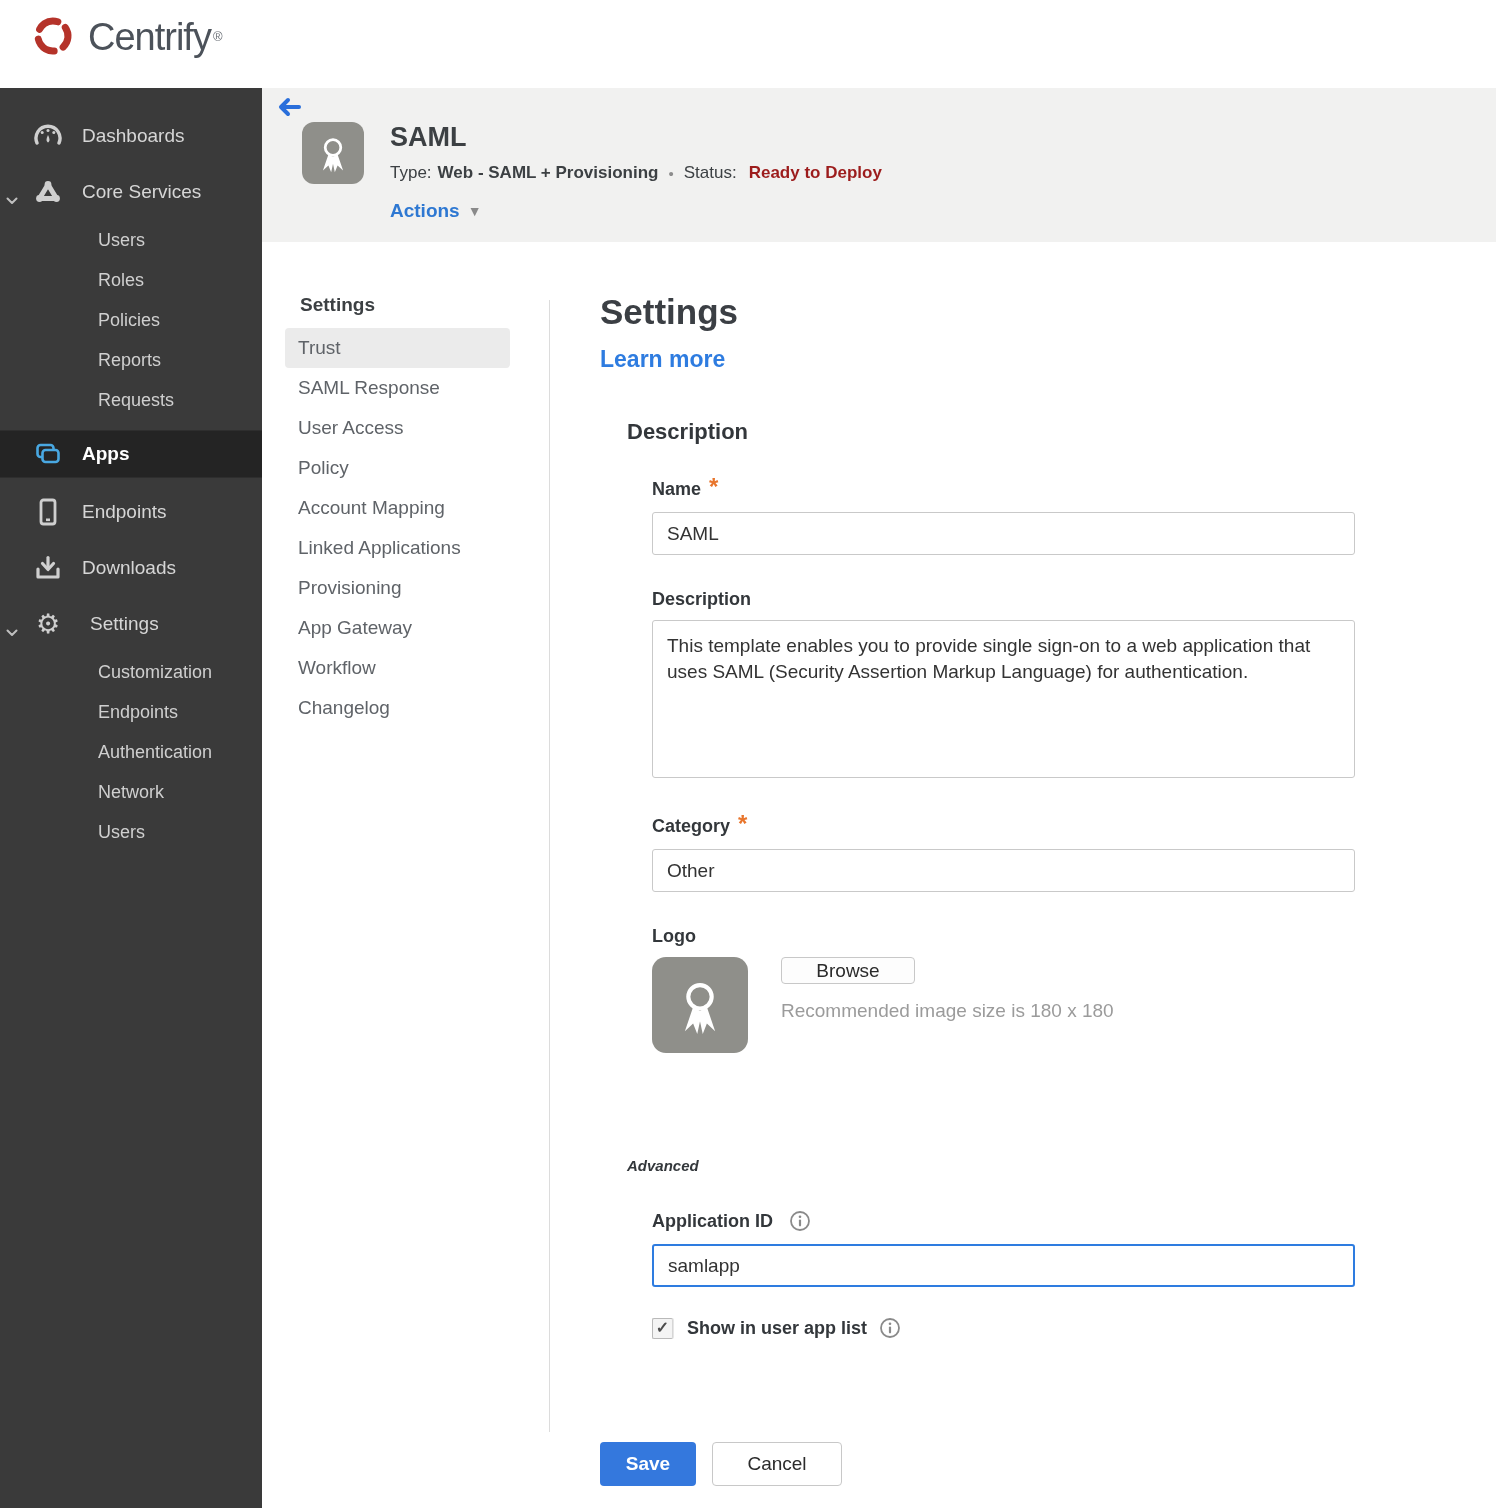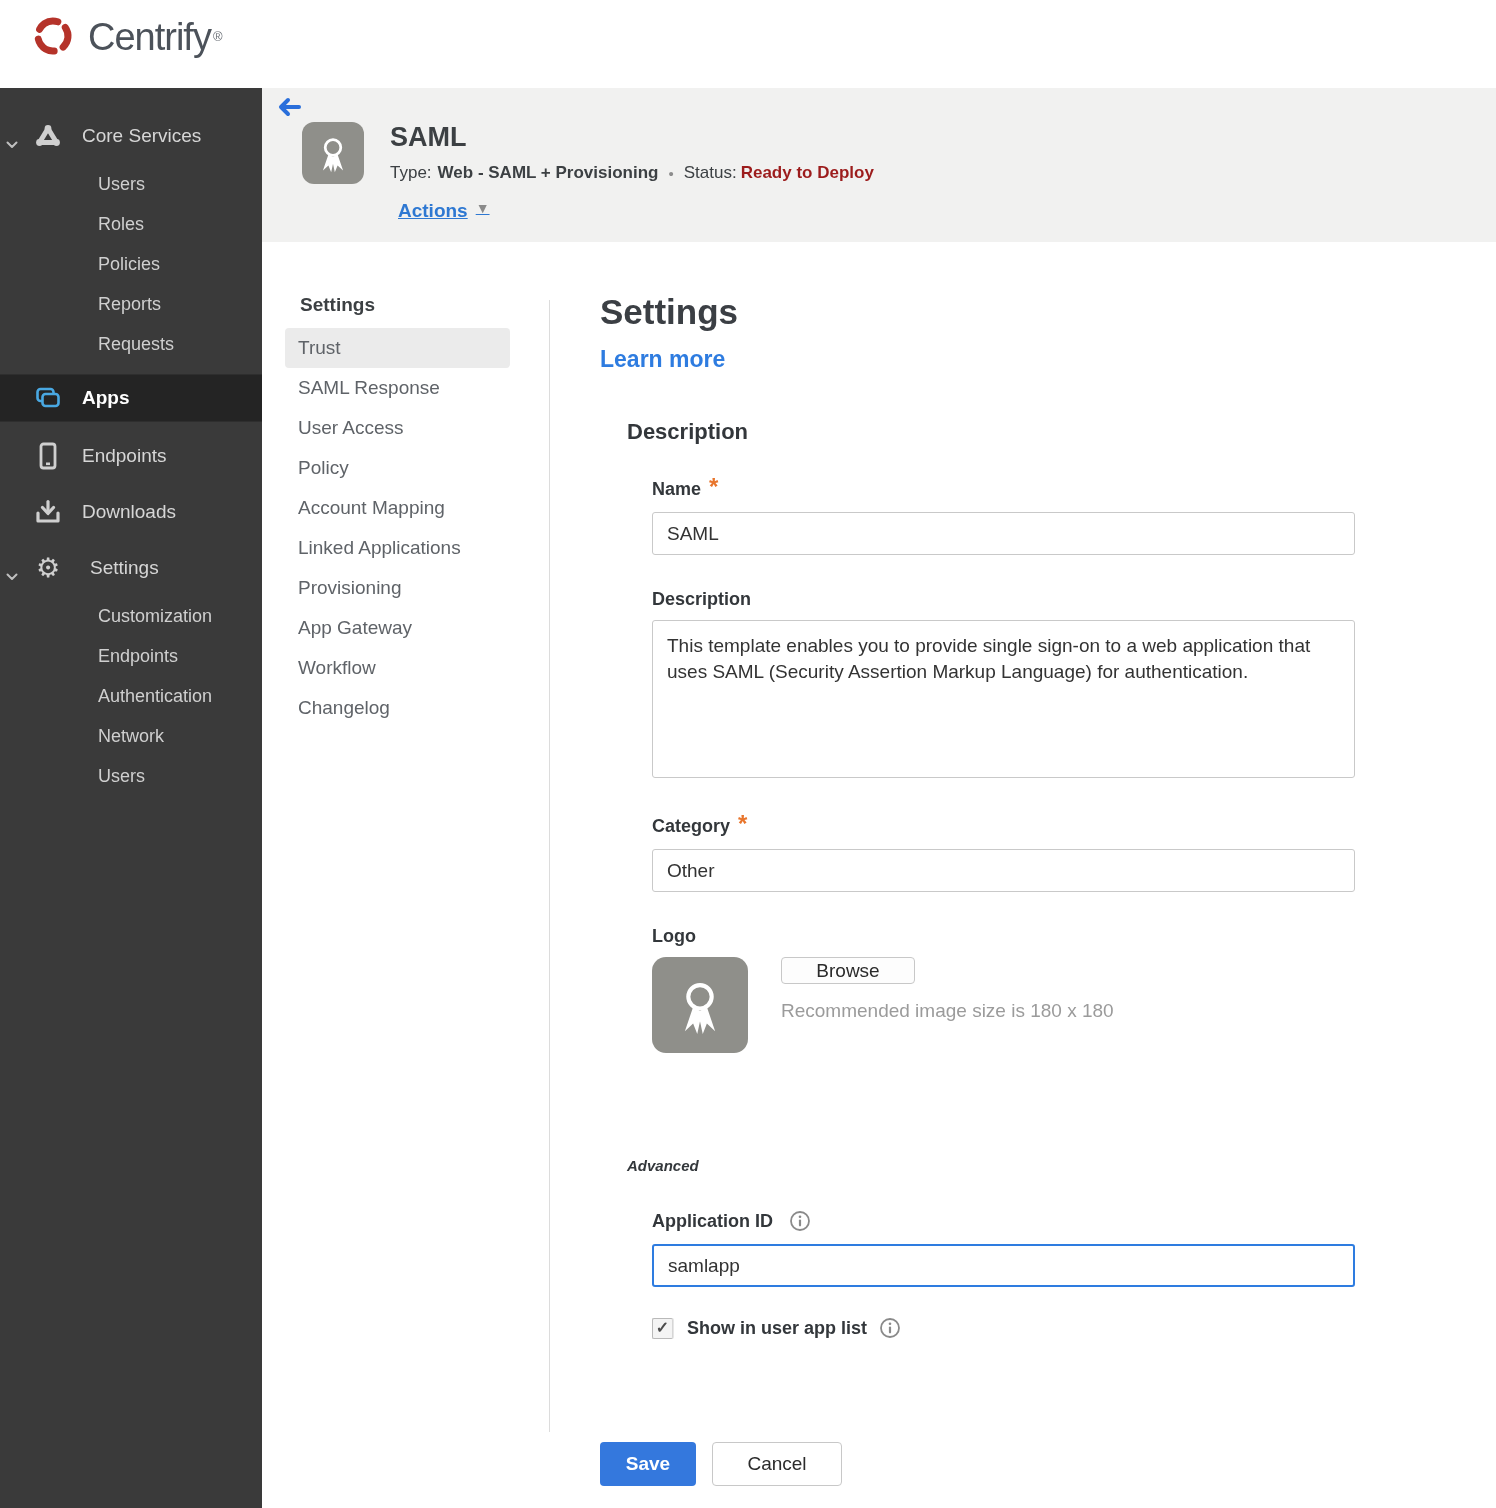--- a/index.html
+++ b/index.html
@@ -25,22 +25,22 @@
   .gear-glyph { font-size:27px; color:#cfcfcf; line-height:1; }
 
   
   .content-header { position:absolute; left:262px; top:88px; width:1234px; height:154px; background:#f1f1f0; }
   .back-btn { position:absolute; left:14px; top:8px; cursor:pointer; }
   .app-big-icon { position:absolute; left:40px; top:34px; width:62px; height:62px; background:#8f8f8a; border-radius:12px; display:flex; align-items:center; justify-content:center; }
   .app-title { position:absolute; left:128px; top:34px; font-size:27px; font-weight:bold; color:#3c4043; }
   .app-meta { position:absolute; left:128px; top:75px; font-size:17px; color:#3c4043; display:flex; align-items:center; white-space:nowrap; }
   .meta-bold { font-weight:bold; margin-left:6px; }
   .meta-dot { color:#8d8d8d; margin:0 10px; font-size:15px; }
-  .status-val { font-weight:bold; color:#9c1c1c; margin-left:4px; }
-  .actions-link { position:absolute; left:136px; top:112px; font-size:19px; font-weight:bold; color:#2e78d2; display:flex; cursor:pointer;text-decoration:underline; }
+  .status-val { font-weight:bold; color:#9c1c1c; margin-left:12px; }
+  .actions-link { position:absolute; left:128px; top:112px; font-size:19px; font-weight:bold; color:#2e78d2; display:flex; align-items:center; cursor:pointer; }
   .actions-caret { color:#8a8a8a; font-size:14px; margin-left:8px; }
 
   
   .subnav { position:absolute; left:262px; top:242px; width:287px; }
   .subnav-heading { margin:52px 0 12px 38px; font-size:19px; font-weight:bold; color:#3c4043; }
   .subnav-item { margin-left:23px; width:225px; height:40px; line-height:40px; padding-left:13px; font-size:19px; color:#5f6368; border-radius:4px; cursor:pointer; white-space:nowrap; }
   .subnav-item.selected { background:#ebebeb; }
   .vdivider { position:absolute; left:549px; top:300px; width:1px; height:1132px; background:#dcdcdc; }
 
   
@@ -82,20 +82,32 @@
         <circle cx="25" cy="26" r="15" fill="none" stroke="#b5332a" stroke-width="7" stroke-linecap="round" stroke-dasharray="21.4 10" transform="rotate(-35 25 26)"></circle>
       </svg>
     </span>
     <span class="brand-name">Centrify</span>
     <span class="brand-reg">®</span>
   </div>
 </div>
 
 <div class="sidebar">
 
+  <div class="nav-row">
+    <span class="nav-icon">
+      <svg width="30" height="26" viewBox="0 0 30 26">
+        <path d="M4 20 A 12 12 0 1 1 26 20" fill="none" stroke="#cfcfcf" stroke-width="3.4" stroke-linecap="round"></path>
+        <circle cx="9.2" cy="9.4" r="1.5" fill="#cfcfcf"></circle>
+        <circle cx="15" cy="7.4" r="1.5" fill="#cfcfcf"></circle>
+        <circle cx="20.8" cy="9.4" r="1.5" fill="#cfcfcf"></circle>
+        <path d="M15 12 C 13 16.5 13 18 15 19.6 C 17 18 17 16.5 15 12 Z" fill="#cfcfcf"></path>
+      </svg>
+    </span>
+    <span class="nav-label">Dashboards</span>
+  </div>
 
   <div class="nav-row">
     <span class="nav-chevron">
       <svg width="12" height="8" viewBox="0 0 12 8">
           <polyline points="1.5,1.5 6,6 10.5,1.5" fill="none" stroke="#bfbfbf" stroke-width="2" stroke-linecap="round" stroke-linejoin="round"></polyline>
         </svg>
     </span>
     <span class="nav-icon">
       <svg width="28" height="26" viewBox="0 0 28 26">
         <path d="M14 5.5 L22.5 19.5 L5.5 19.5 Z" fill="none" stroke="#cfcfcf" stroke-width="5" stroke-linejoin="round"></path>

